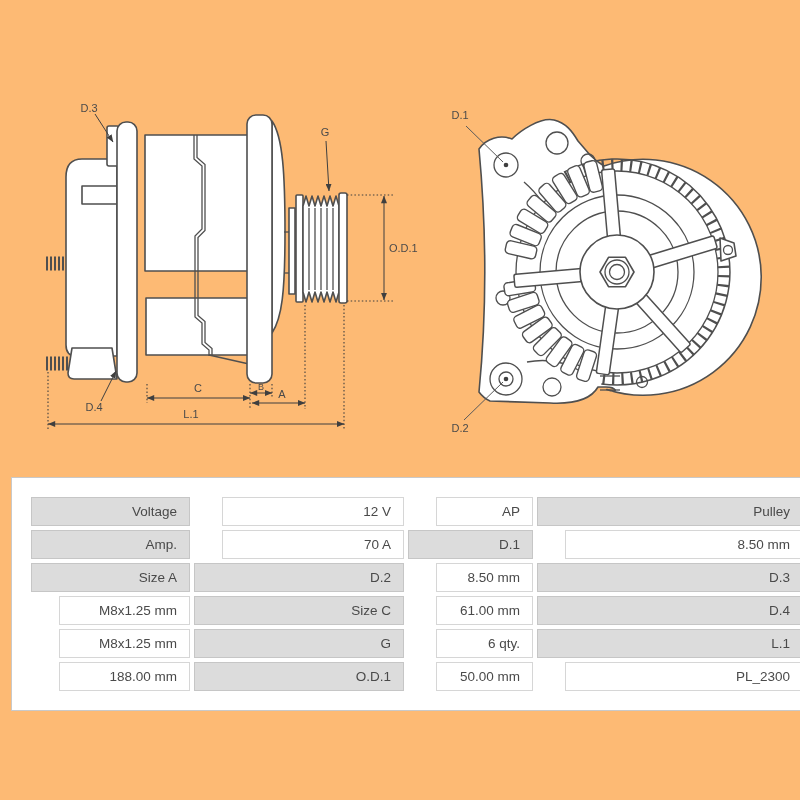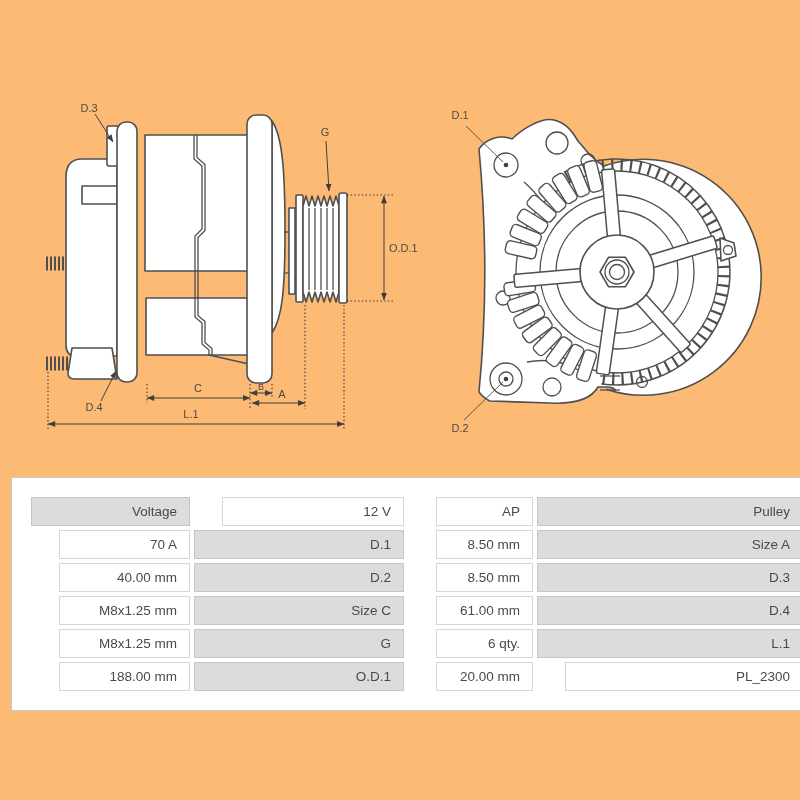--- a/index.html
+++ b/index.html
@@ -221,40 +221,40 @@
       <line class="leader" x1="464" y1="420" x2="503" y2="382"></line>
     </g>
   </svg>
 
   <div class="spec">
     <div class="cell lab">Voltage</div>
     <div class="cell val">12 V</div>
     <div class="cell val">AP</div>
     <div class="cell lab">Pulley</div>
 
+    <div class="cell lab">Amp.</div>
     <div class="cell val">70 A</div>
     <div class="cell lab">D.1</div>
     <div class="cell val">8.50 mm</div>
 
     <div class="cell lab">Size A</div>
-    <div class="cell val">40.00 mm</div>
     <div class="cell lab">D.2</div>
     <div class="cell val">8.50 mm</div>
 
     <div class="cell lab">D.3</div>
     <div class="cell val">M8x1.25 mm</div>
 
     <div class="cell lab">Size C</div>
     <div class="cell val">61.00 mm</div>
     <div class="cell lab">D.4</div>
     <div class="cell val">M8x1.25 mm</div>
 
     <div class="cell lab">G</div>
     <div class="cell val">6 qty.</div>
     <div class="cell lab">L.1</div>
     <div class="cell val">188.00 mm</div>
 
     <div class="cell lab">O.D.1</div>
-    <div class="cell val">20.00 mm</div>
+    <div class="cell val">50.00 mm</div>
     <div class="cell val">PL_2300</div>
   </div>
 
 </div>
 
 </body></html>

